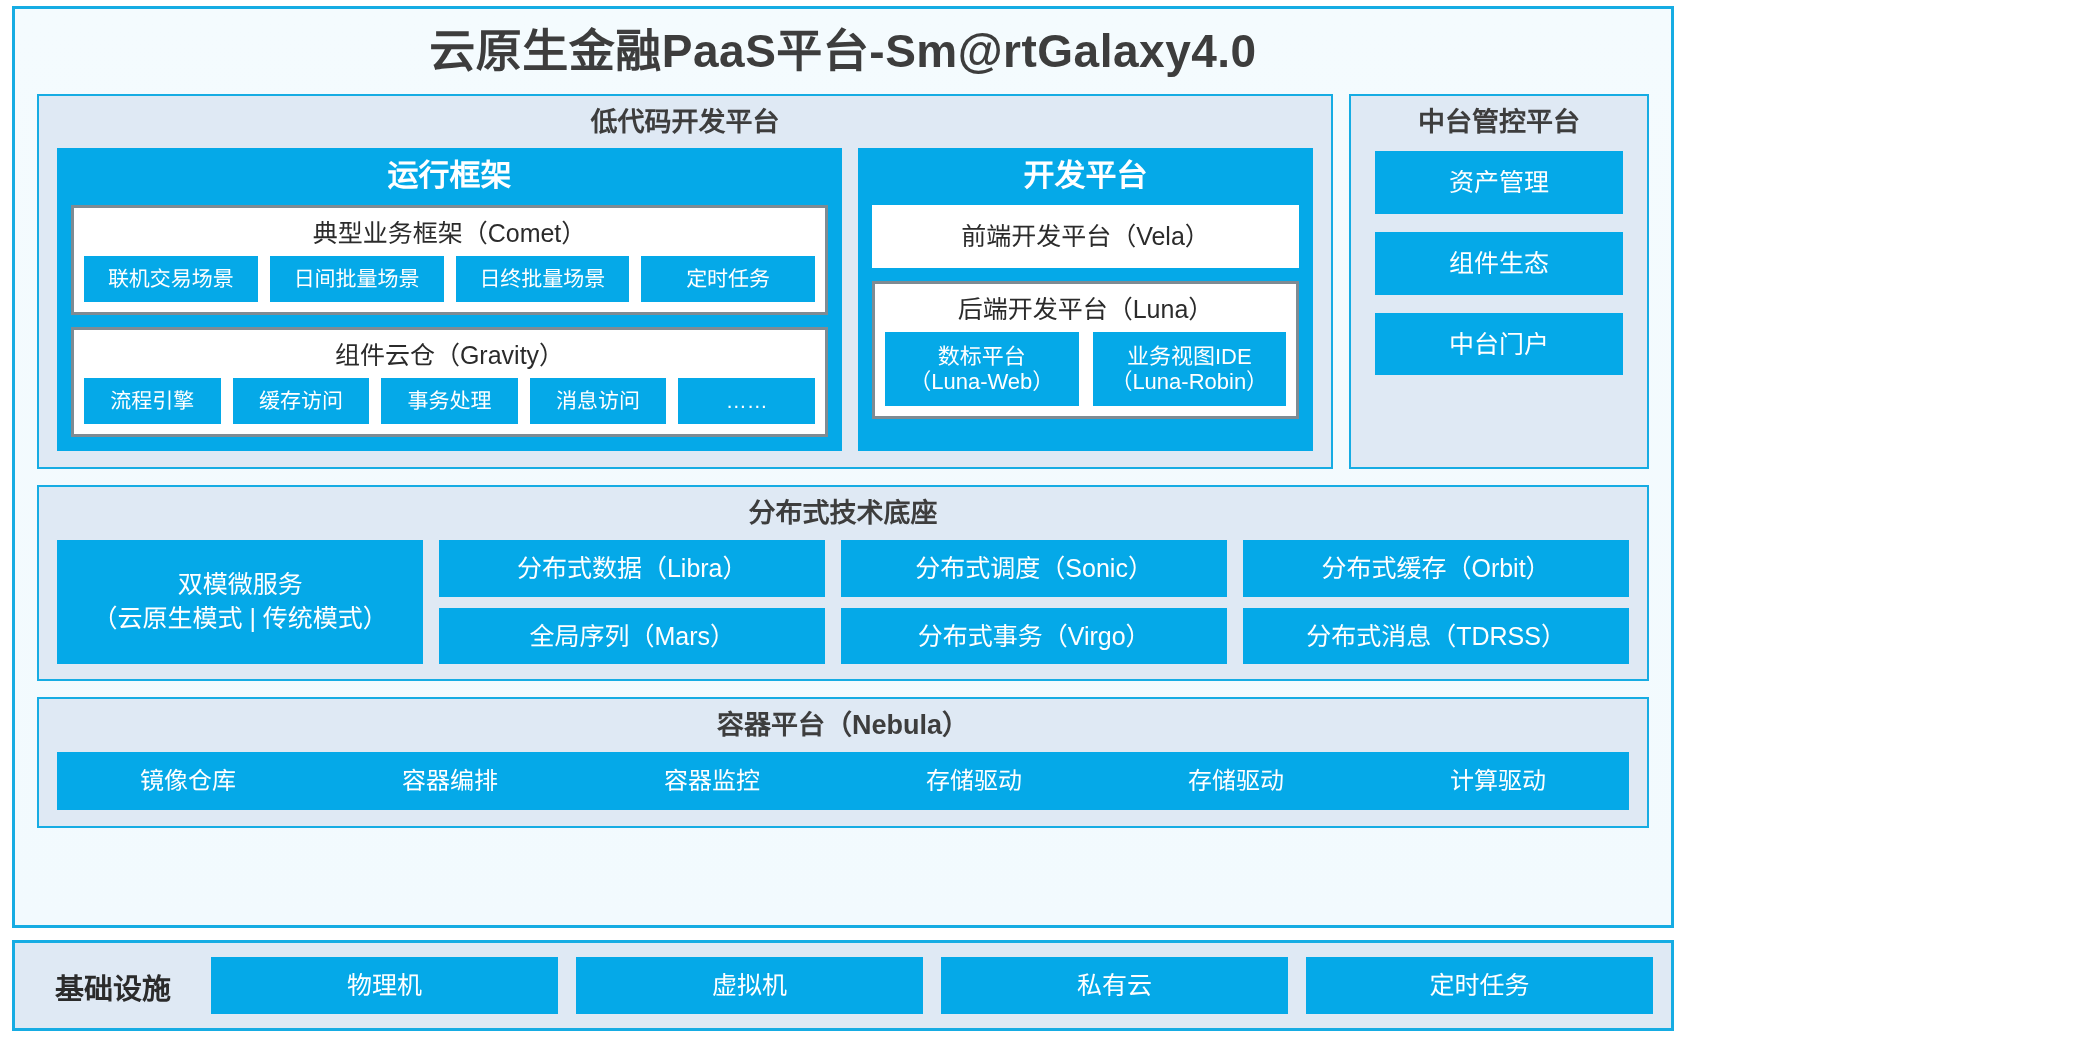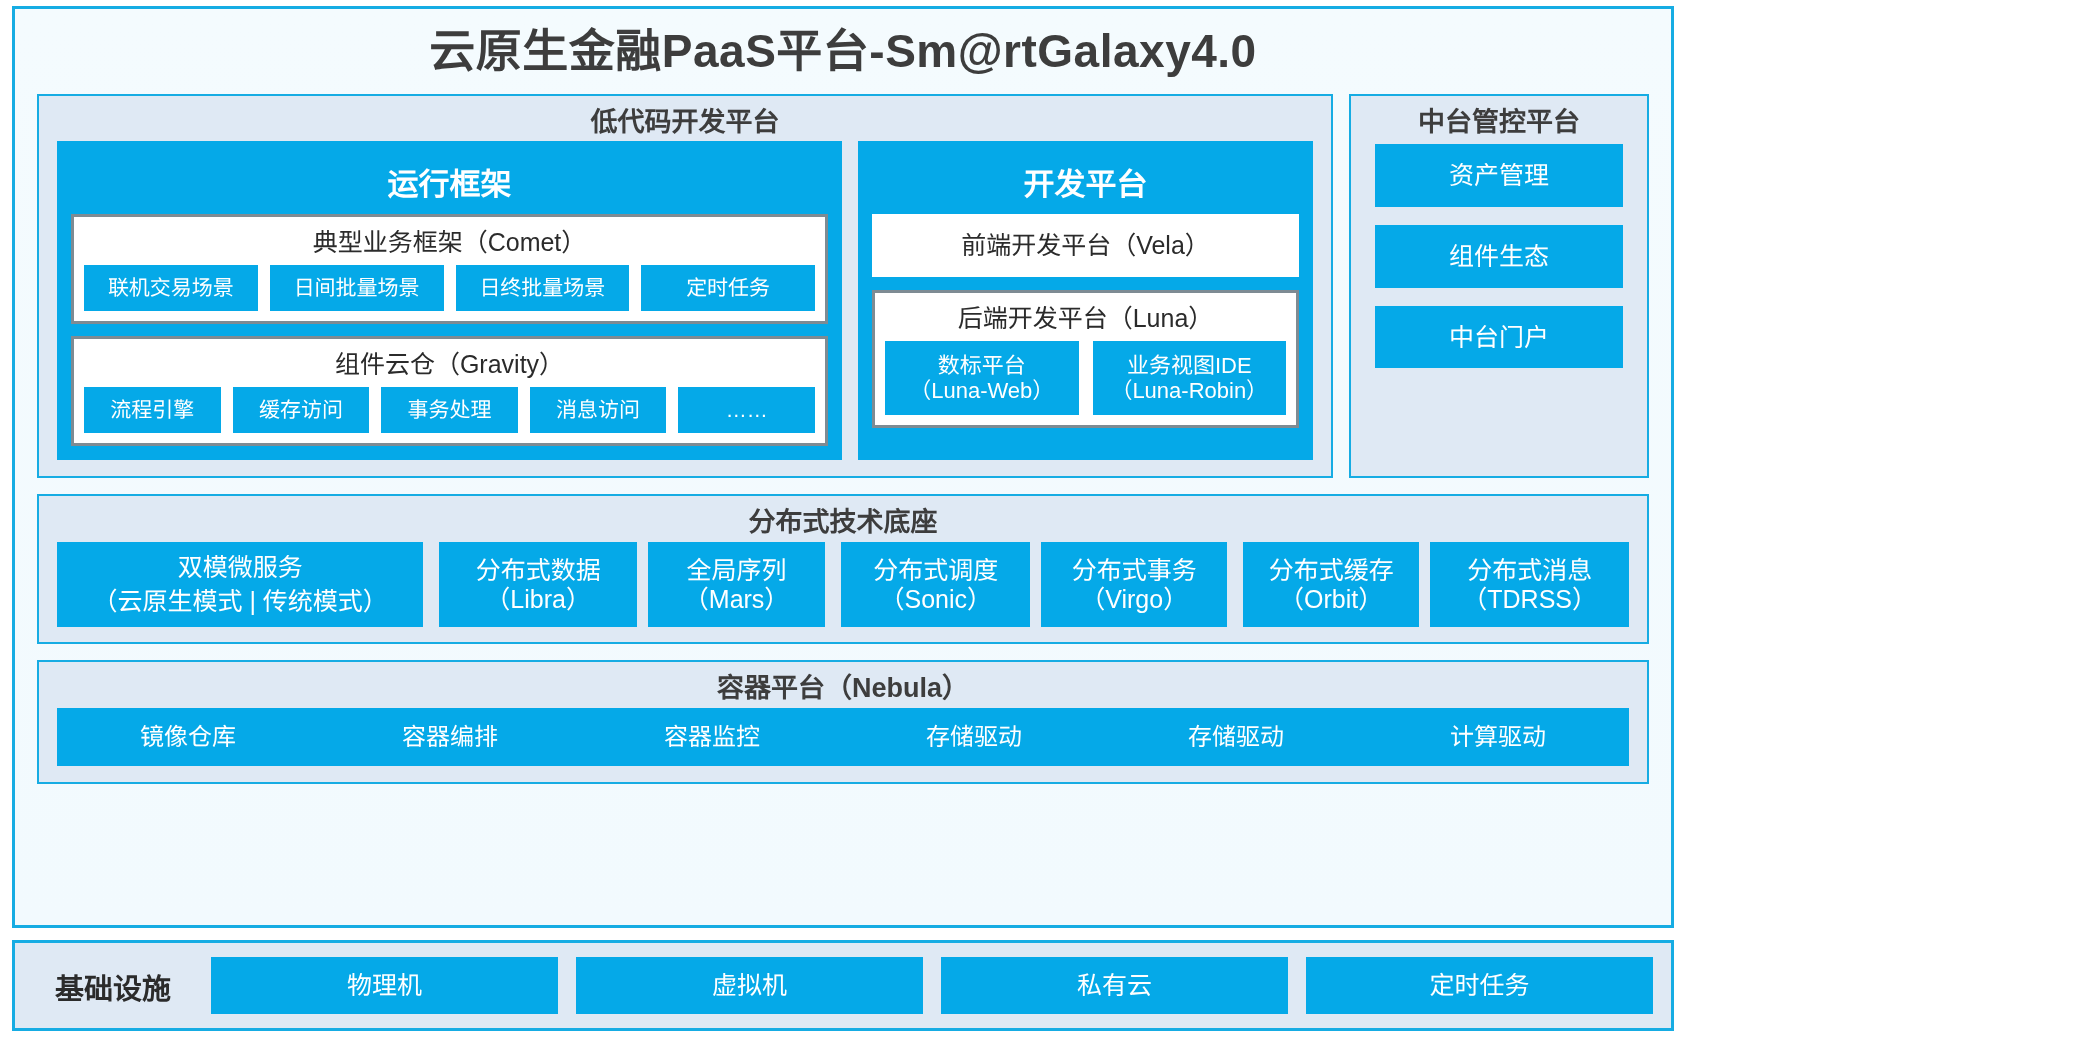--- a/index.html
+++ b/index.html
@@ -48,37 +48,37 @@
     border:2px solid #16ace3;
     background:#dfe9f4;
     box-sizing:border-box;
     display:flex;flex-direction:column;
   }
   .panel-title{
     text-align:center;
     color:#3d3d3d;
     font-size:27px;
     font-weight:700;
-    padding:12px 0 4px 0;
+    padding:12px 0 11px 0;
     line-height:1.1;
   }
 
   
   .lowcode{flex:1 1 auto;}
   .lowcode-body{
     display:flex;
     gap:16px;
     padding:0 18px 16px 18px;
   }
 
   .blue-block{
     background:#05a9e8;
     box-sizing:border-box;
     display:flex;flex-direction:column;
-    padding:16px 14px 14px 14px;
+    padding:0 14px 14px 14px;
   }
   .blue-block-title{
     color:#ffffff;
     text-align:center;
     font-size:31px;
     font-weight:700;
     padding:11px 0 12px 0;
     line-height:1.1;
   }
 
@@ -145,21 +145,21 @@
     display:flex;gap:16px;
     padding:0 18px 15px 18px;
   }
   .distro-wide{
     background:#05a9e8;color:#fff;
     flex:0 0 23.3%;
     display:flex;flex-direction:column;align-items:center;justify-content:center;
     font-size:25px;line-height:1.35;text-align:center;
   }
   .distro-col{
-    flex:1 1 0;display:flex;flex-direction:row;gap:11px;
+    flex:1 1 0;display:flex;flex-direction:column;gap:11px;
   }
   .distro-cell{
     background:#05a9e8;color:#fff;text-align:center;
     font-size:25px;padding:14px 4px;line-height:1.15;
   }
 
   
   .container-plat{margin:16px 22px 0 22px;}
   .container-row{
     display:flex;gap:0;

